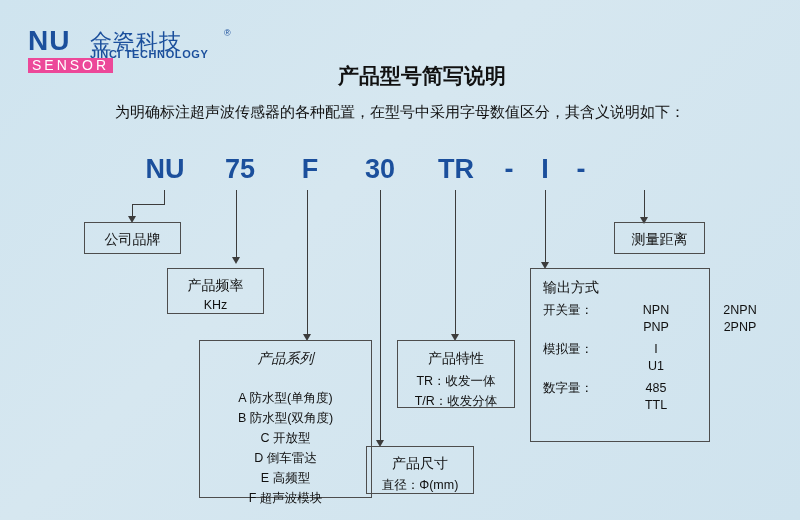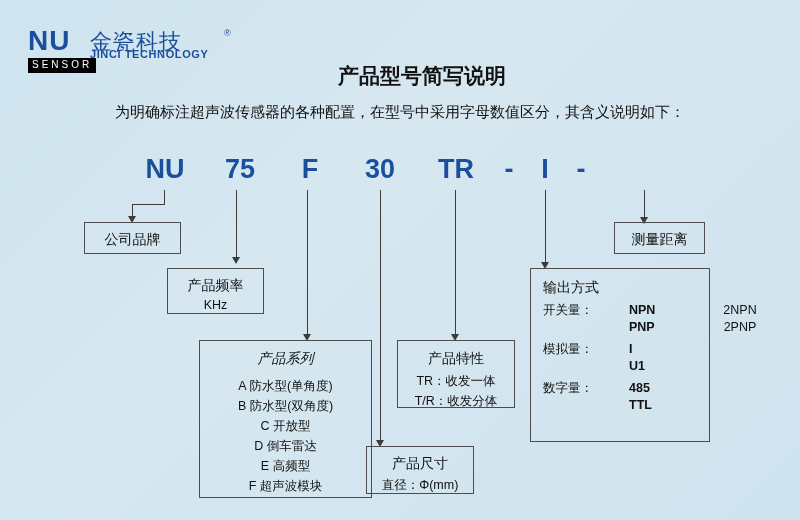--- a/index.html
+++ b/index.html
@@ -34,23 +34,23 @@
     font-size: 28px;
     font-weight: bold;
     color: #1b4f9c;
     letter-spacing: 1px;
     line-height: 30px;
   }
   .logo-sensor {
     position: absolute;
     left: 0;
     top: 32px;
-    background: #000000;
+    background: #ec4899;
     color: #ffffff;
-    font-size: 10px;
+    font-size: 14px;
     letter-spacing: 3px;
     padding: 1px 4px 2px 4px;
     line-height: 12px;
   }
   .logo-cn {
     position: absolute;
     left: 62px;
     top: 0;
     font-size: 22px;
     font-weight: normal;
@@ -148,21 +148,21 @@
     gap: 28px;
   }
   .row .lbl {
     width: 58px;
     flex: 0 0 58px;
     text-align: left;
   }
   .row .v1 {
     width: 54px;
     flex: 0 0 54px;
-    font-weight: bold;
+    text-align: center;
   }
   .row .v2 {
     width: 58px;
     flex: 0 0 58px;
     text-align: center;
   }
 </style>
 </head>
 <body>
 
@@ -215,21 +215,21 @@
     <div class="bt">公司品牌</div>
   </div>
 
   <div class="box" style="left:167px; top:268px; width:97px; height:46px; padding-top:6px;">
     <div class="bt">产品频率</div>
     <div class="bt sm">KHz</div>
   </div>
 
   <div class="box" style="left:199px; top:340px; width:173px; height:158px; padding-top:7px;">
     <div class="bt" style="font-style:italic;">产品系列</div>
-    <div class="bt sm" style="margin-top:8px;">A 防水型(单角度)</div>
+    <div class="bt sm" style="margin-top:20px;">A 防水型(单角度)</div>
     <div class="bt sm">B 防水型(双角度)</div>
     <div class="bt sm">C 开放型</div>
     <div class="bt sm">D 倒车雷达</div>
     <div class="bt sm">E 高频型</div>
     <div class="bt sm">F 超声波模块</div>
   </div>
 
   <div class="box" style="left:366px; top:446px; width:108px; height:48px; padding-top:6px;">
     <div class="bt">产品尺寸</div>
     <div class="bt sm" style="margin-top:2px;">直径：Φ(mm)</div>

